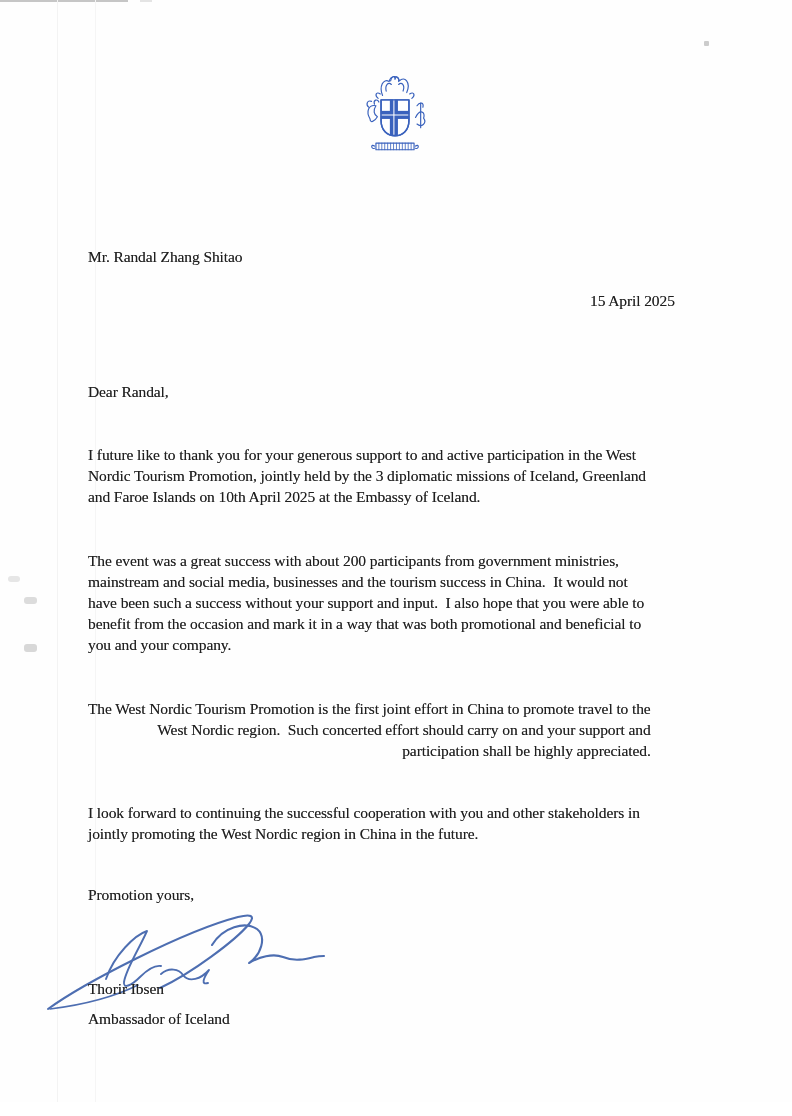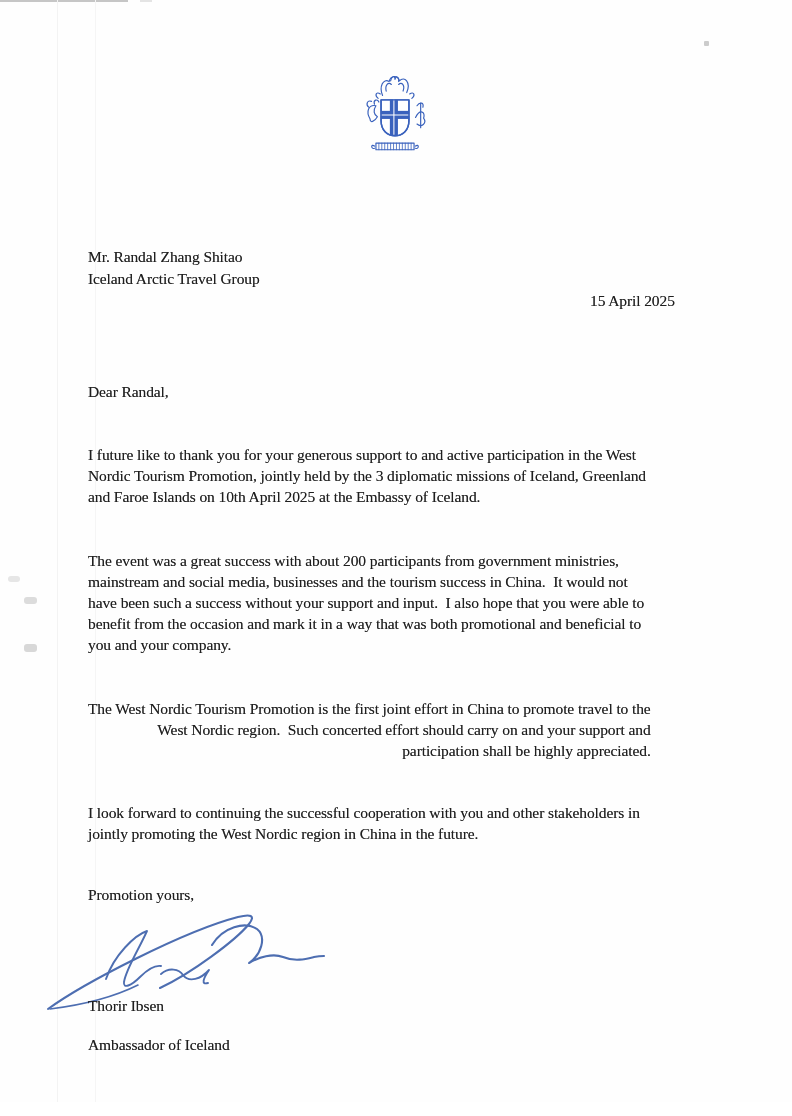--- a/index.html
+++ b/index.html
@@ -13,21 +13,21 @@
     color: #1f1f1f;
   }
   .txt {
     position: absolute;
     font-size: 15.5px;
     letter-spacing: -0.1px;
     text-shadow: 0 0 0.4px rgba(20,20,20,0.55);
   }
   .line { white-space: pre; height: 21px; line-height: 21px; }
   .recipient .line { height: 22px; line-height: 22px; }
-  .sig-block .line { height: 22px; line-height: 22px; margin-top: 17px; }
+  .sig-block .line { height: 22px; line-height: 22px; }
   
   .artifact { position: absolute; pointer-events: none; }
   .scan-line-v { position: absolute; top: 0; width: 1px; height: 1116px; }
   svg { display: block; }
 </style>
 </head>
 <body>
 
 <div class="page">
 
@@ -62,21 +62,20 @@
       <path d="M31,38 h38 v28 c0,14 -9,21 -19,21 c-10,0 -19,-7 -19,-21 Z" fill="none" stroke-width="2"></path>
 
       <path d="M24,97 h52 v9 h-52 Z"></path>
       <path d="M28,97 v9 M32,97 v9 M36,97 v9 M40,97 v9 M44,97 v9 M48,97 v9 M52,97 v9 M56,97 v9 M60,97 v9 M64,97 v9 M68,97 v9 M72,97 v9" stroke-width="1.1"></path>
       <path d="M22,101 C17,97 17,106 22,104 M78,101 C83,97 83,106 78,104"></path>
     </svg>
   </div>
 
   <div class="txt recipient" style="left:88px; top:246px;">
     <div class="line">Mr. Randal Zhang Shitao</div>
-    <div class="line">Iceland Arctic Travel Group</div>
   </div>
 
   <div class="txt" style="left:590px; top:292px;">15 April 2025</div>
 
   <div class="txt" style="left:88px; top:383px;">Dear Randal,</div>
 
   <div class="txt" style="left:88px; top:444px;">
     <div class="line">I future like to thank you for your generous support to and active participation in the West</div>
     <div class="line">Nordic Tourism Promotion, jointly held by the 3 diplomatic missions of Iceland, Greenland</div>
     <div class="line">and Faroe Islands on 10th April 2025 at the Embassy of Iceland.</div>
@@ -108,16 +107,16 @@
       <path d="M6,116 C42,90 142,38 196,24 C208,21 214,22 207,31 C194,47 150,80 118,95"></path>
       <path d="M64,86 C72,62 93,42 105,38 C97,56 84,76 82,89 C81,96 89,93 98,84 C106,76 113,72 119,73" stroke-width="1.9"></path>
       <path d="M119,81 C127,74 137,76 141,82 C147,90 159,86 167,77 C161,86 159,92 166,90" stroke-width="1.9"></path>
       <path d="M170,52 C181,34 203,28 215,36 C225,44 219,62 207,70 C217,64 231,60 241,64 C253,69 264,66 272,64 C277,63 281,63 282,63"></path>
       <path d="M96,92 C72,104 40,112 8,116" stroke-width="1.6"></path>
     </svg>
   </div>
 
   <div class="txt sig-block" style="left:88px; top:978px;">
     <div class="line">Thorir Ibsen</div>
-    <div class="line" style="">Ambassador of Iceland</div>
+    <div class="line" style="margin-top:8px;">Ambassador of Iceland</div>
   </div>
 
 </div>
 
 </body></html>

